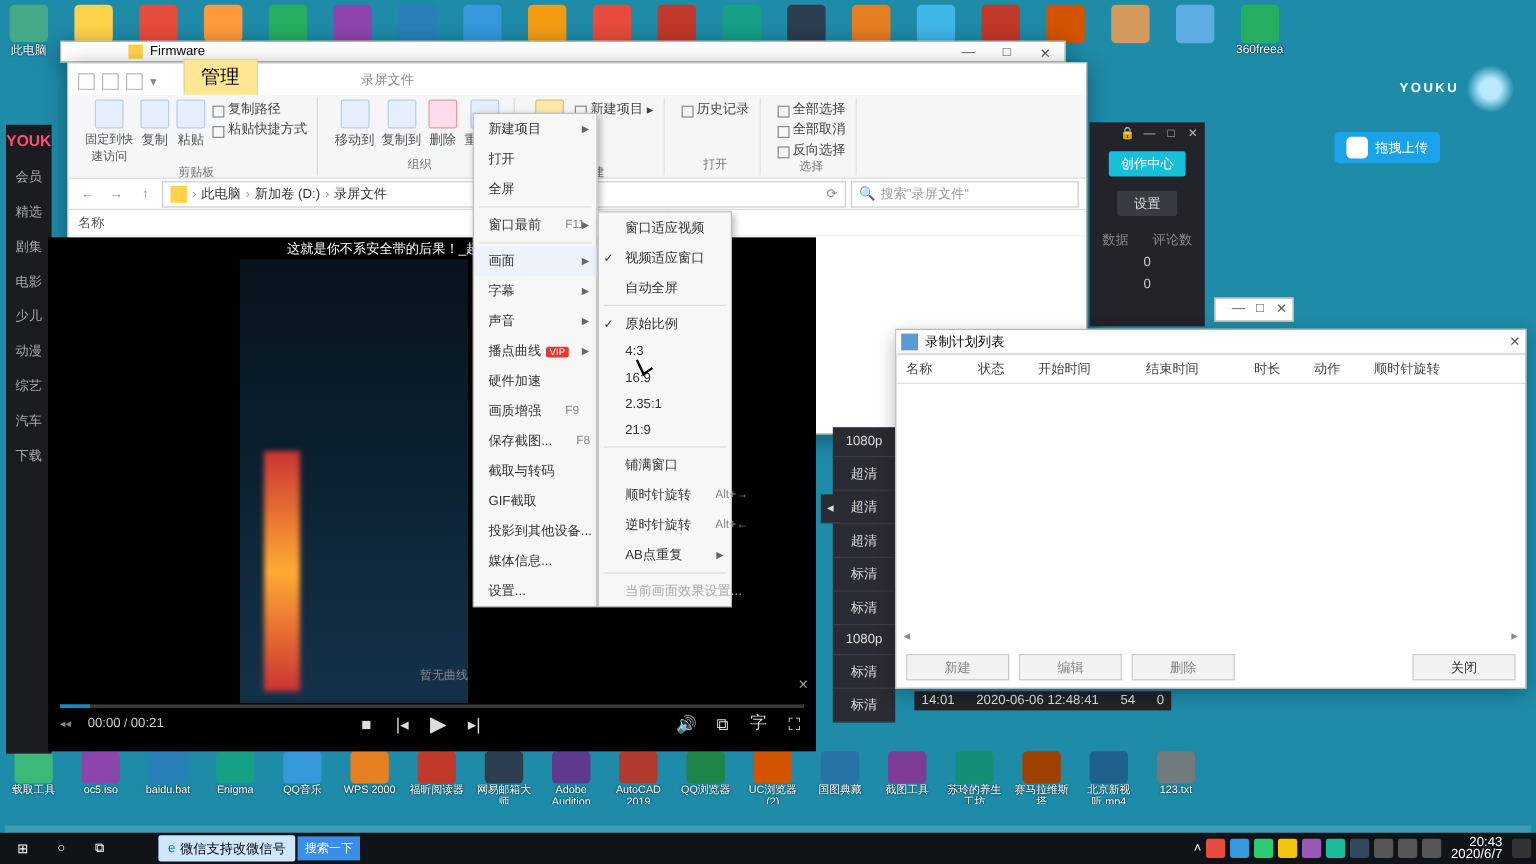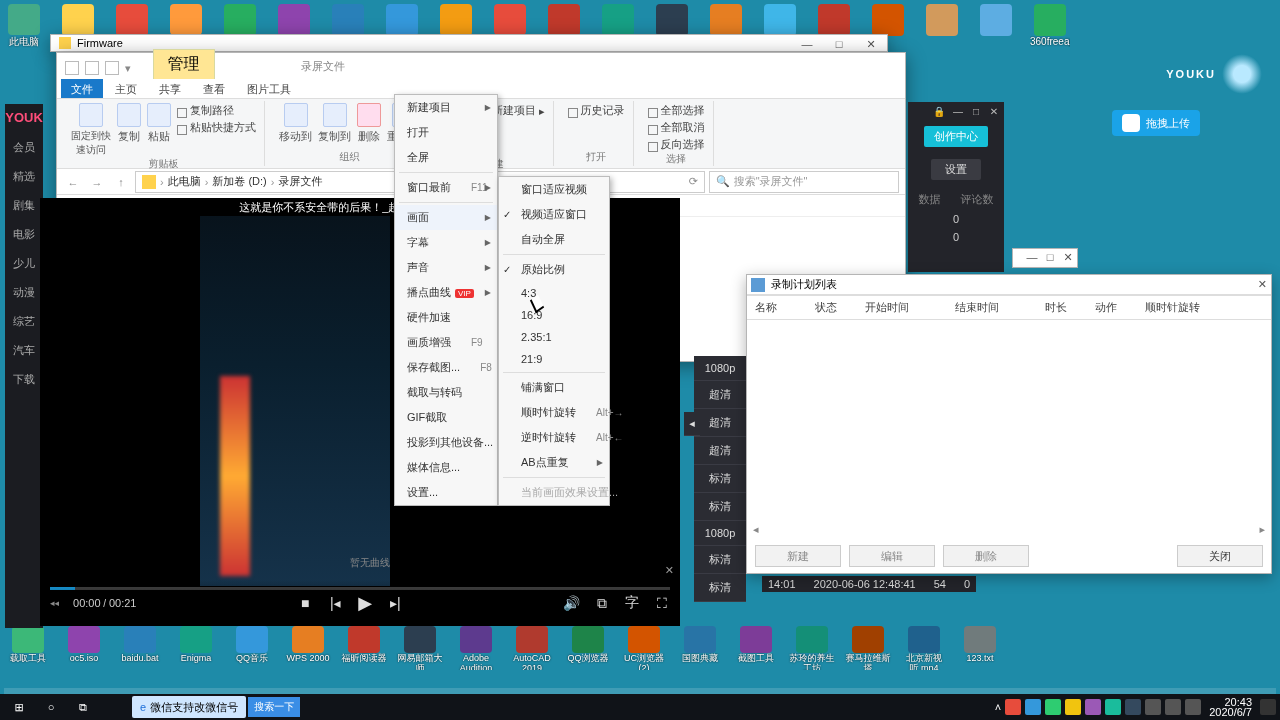--- a/index.html
+++ b/index.html
@@ -12,21 +12,21 @@
 .di .lbl { font-size:10px; text-shadow:0 0 2px #000; text-align:center; white-space:nowrap; overflow:hidden; width:100%; }
 
 
 .youku-logo { position:absolute; right:18px; top:54px; display:flex; align-items:center; gap:6px; color:#fff; font-size:20px; font-weight:600; letter-spacing:2px; }
 .youku-logo .swirl { width:40px; height:40px; border-radius:50%; background:radial-gradient(circle,#b9e9ff 30%,#1e8ba8 70%); }
 .drag-upload { position:absolute; right:80px; top:110px; background:#1aa3e8; color:#fff; padding:4px 10px; border-radius:4px; display:flex; align-items:center; gap:6px; }
 .drag-upload .ci { width:18px;height:18px;background:#fff;border-radius:4px; }
 
 
 .fexp { position:absolute; background:#fff; box-shadow:0 4px 18px rgba(0,0,0,.4); border:1px solid #b5b5b5; }
-.fexp1 { left:50px; top:34px; width:838px; height:18px; z-index:1; }
+.fexp1 { left:50px; top:34px; width:838px; height:18px; z-index:1;padding-left:48px; }
 .fexp1 .title { padding:2px 8px; font-size:11px; display:flex; align-items:center; gap:6px; }
 .fexp1 .wctl { position:absolute; right:0; top:0; display:flex; }
 .wbtn { width:32px; height:18px; display:flex; align-items:center; justify-content:center; color:#555; }
 
 
 .fexp2 { left:56px; top:52px; width:850px; height:310px; z-index:2; }
 .fexp2 .tabhdr { height:26px; background:#fff; display:flex; align-items:flex-end; padding-left:8px; gap:2px; position:relative; }
 .fexp2 .tabhdr .qat { display:flex; gap:6px; align-items:center; padding-bottom:4px; padding-right:20px; }
 .fexp2 .tabhdr .qat .q { width:14px;height:14px;border:1px solid #bbb; }
 .fexp2 .tabhdr .tool-tab { background:#ffe694; padding:4px 14px; border:1px solid #d9d9a0; border-bottom:none; font-size:16px; }
@@ -261,27 +261,20 @@
   <div class="tabhdr">
     <div class="qat">
       <div class="q"></div>
       <div class="q"></div>
       <div class="q"></div>
       <span style="color:#888;">▾</span>
     </div>
     <div class="tool-tab">管理</div>
     <div class="tool-lbl">录屏文件</div>
   </div>
-  <div class="ribbon-tabs">
-      <div class="rtab active">文件</div>
-      <div class="rtab">主页</div>
-      <div class="rtab">共享</div>
-      <div class="rtab">查看</div>
-      <div class="rtab">图片工具</div>
-    </div>
   <div class="ribbon">
     <div class="rgrp">
       <div class="icons">
         <div class="rico">
             <div class="g"></div>
             <span style="white-space:pre;text-align:center;font-size:10px;">固定到快
 速访问</span>
           </div>
         <div class="rico">
             <div class="g"></div>

